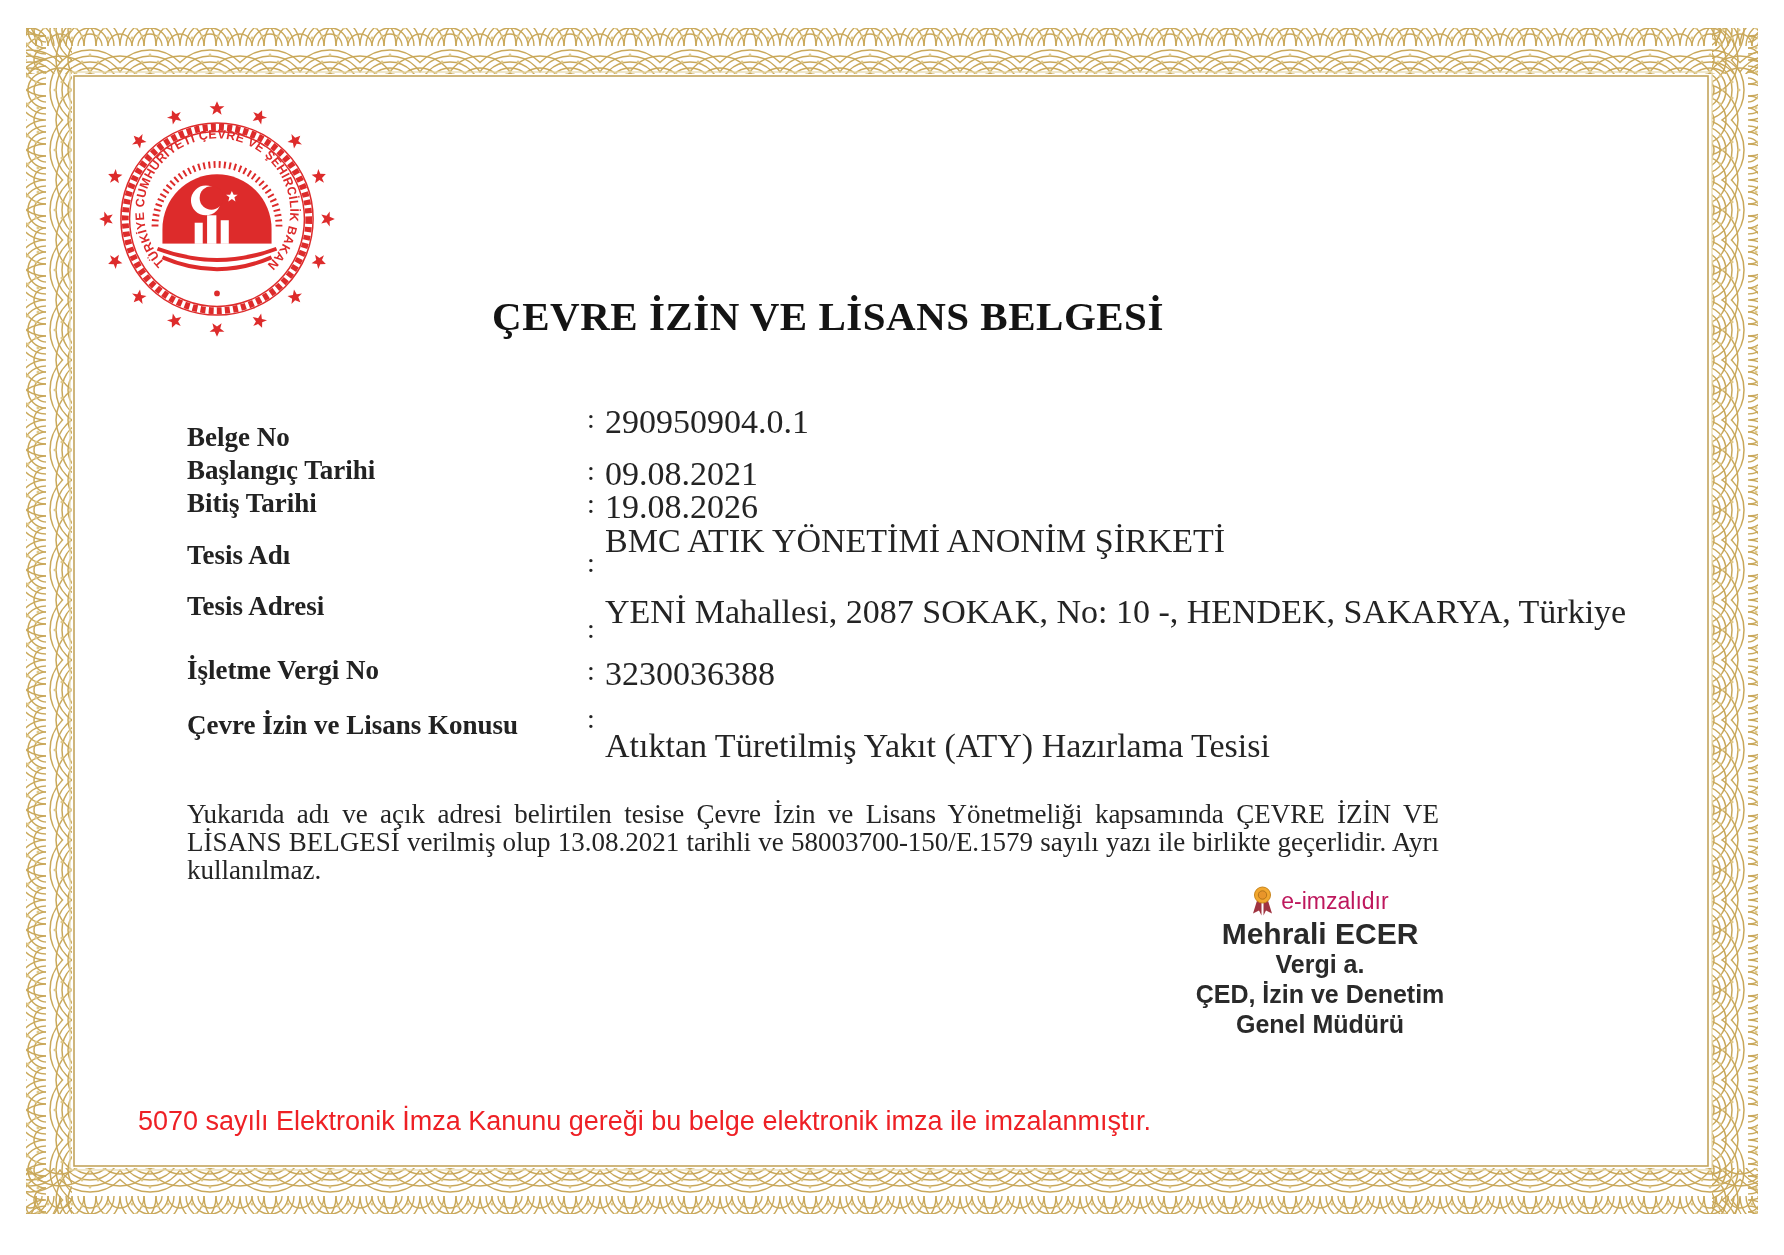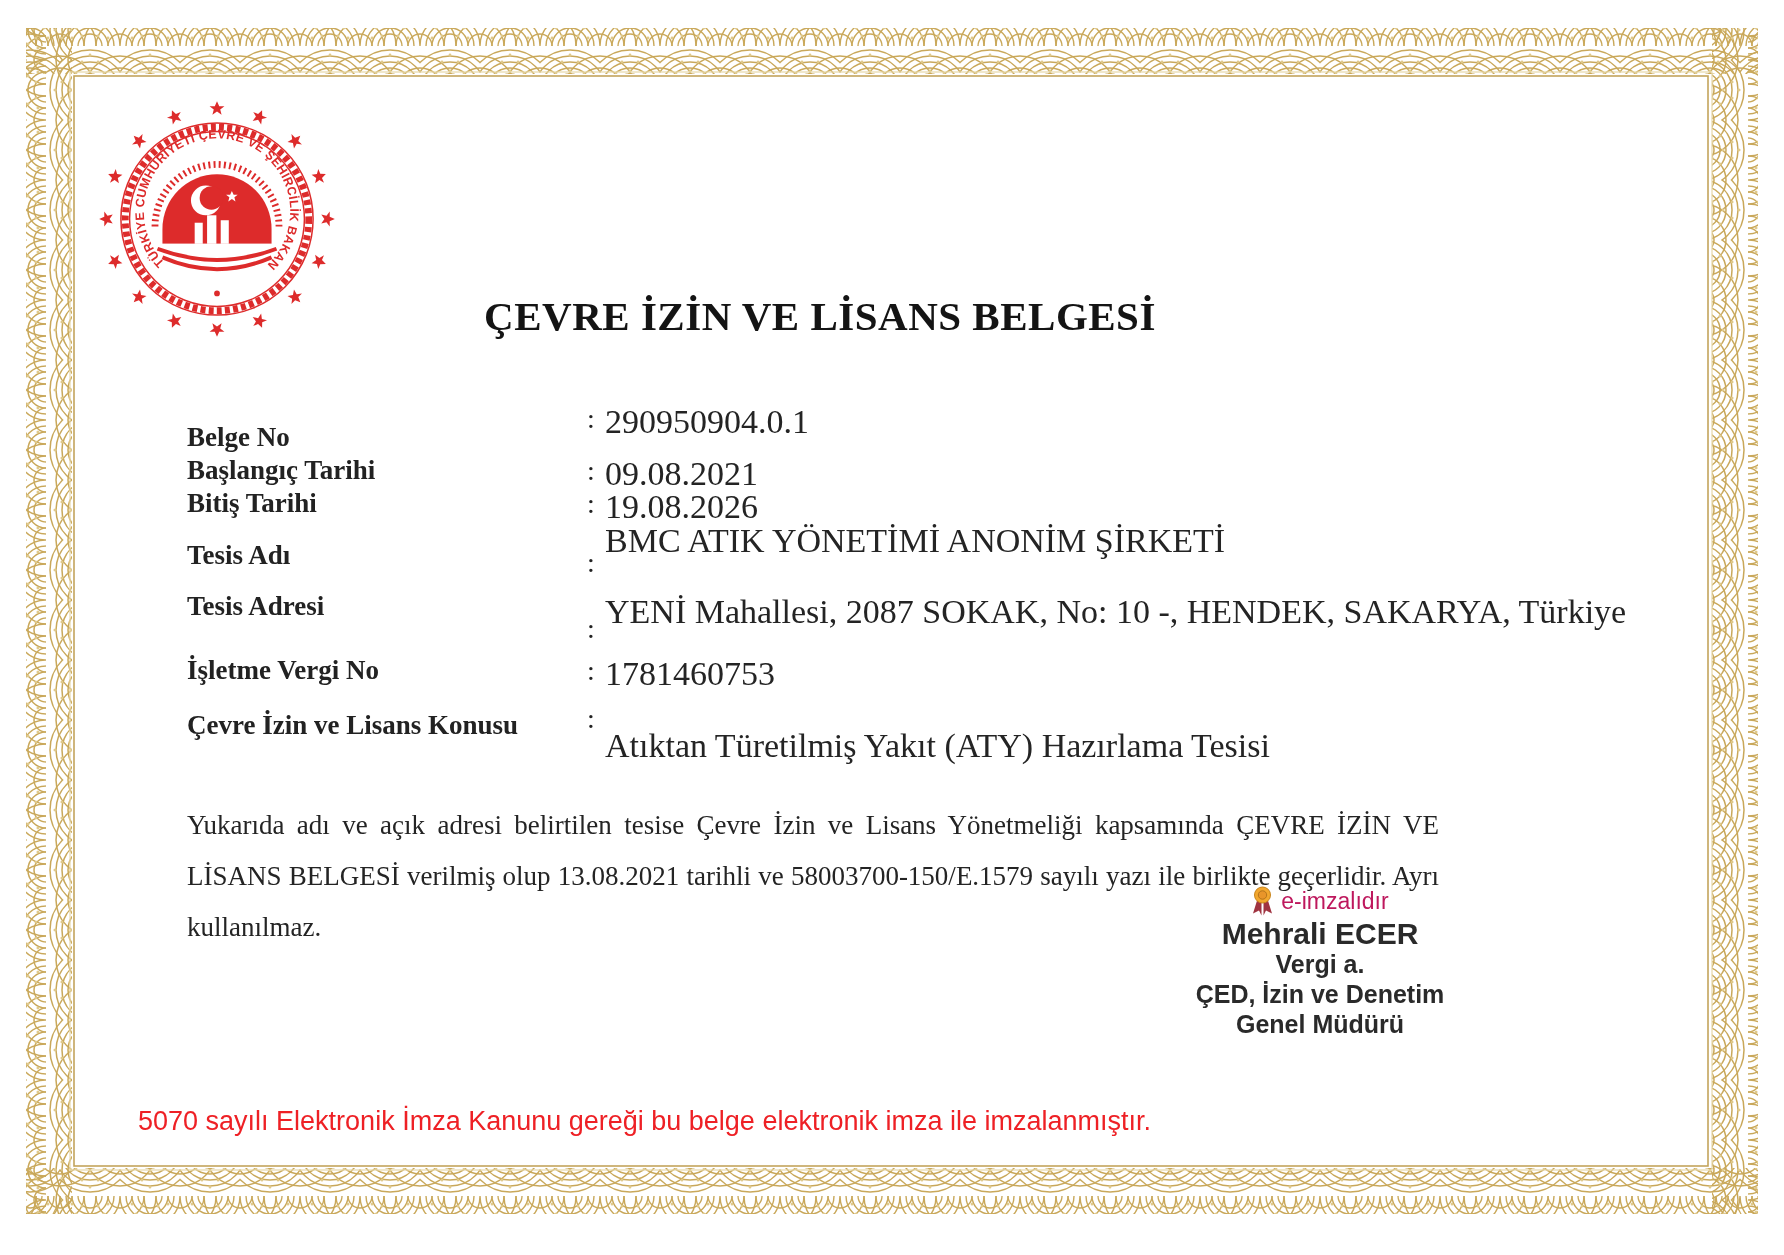--- a/index.html
+++ b/index.html
@@ -21,42 +21,42 @@
     font-weight:700;color:#1b1b1b;
   }
   .hdr-state{font-size:32px;line-height:36px;}
   .hdr-ministry{font-size:33px;line-height:38px;margin-top:6px;}
   .hdr-directorate{font-size:31px;line-height:36px;margin-top:7px;}
 
   .cert-title{
     position:absolute;left:0;top:292px;width:1640px;
     text-align:center;
     font-family:"Liberation Serif", serif;
-    font-weight:700;font-size:41px;letter-spacing:0.5px;color:#141414;
+    font-weight:700;font-size:41px;letter-spacing:0.5px;color:#141414;padding-left:8px;
   }
 
   .fields{position:absolute;left:187px;top:400px;width:1270px;height:380px;}
   .f-label{
     position:absolute;left:0;width:400px;
     font-weight:700;font-size:27px;color:#222;white-space:nowrap;
   }
   .f-colon{position:absolute;left:400px;font-size:28px;color:#222;}
   .f-value{position:absolute;left:418px;width:860px;font-size:34px;color:#242424;white-space:nowrap;}
   
   .r0 .f-label{top:22px;}  .r0 .f-colon{top:3px;}   .r0 .f-value{top:3px;}
   .r1 .f-label{top:55px;}  .r1 .f-colon{top:55px;}  .r1 .f-value{top:55px;}
   .r2 .f-label{top:88px;}  .r2 .f-colon{top:88px;}  .r2 .f-value{top:88px;}
   .r3 .f-label{top:140px;} .r3 .f-colon{top:147px;} .r3 .f-value{top:122px;}
   .r4 .f-label{top:191px;} .r4 .f-colon{top:213px;} .r4 .f-value{top:193px;}
   .r5 .f-label{top:255px;} .r5 .f-colon{top:255px;} .r5 .f-value{top:255px;}
   .r6 .f-label{top:310px;} .r6 .f-colon{top:303px;} .r6 .f-value{top:327px;}
 
   .body-par{
     position:absolute;left:187px;top:800px;width:1252px;
-    font-size:27px;line-height:51px;color:#242424;
+    font-size:27px;line-height:28px;color:#242424;
     text-align:justify;text-align-last:justify;
   }
 
   .sig-block{
     position:absolute;left:1115px;top:885px;width:410px;
     text-align:center;font-family:"Liberation Sans", sans-serif;color:#2a2a2a;
   }
   .esign-row{display:flex;align-items:center;justify-content:center;gap:7px;height:32px;}
   .esign-label{font-size:23px;color:#be185d;font-weight:400;}
   .sig-name{font-size:30px;font-weight:700;line-height:30px;margin-top:2px;}
@@ -232,21 +232,21 @@
       <span class="f-value">BMC ATIK YÖNETİMİ ANONİM ŞİRKETİ</span>
     </div>
     <div class="f-row r4">
       <span class="f-label">Tesis Adresi</span>
       <span class="f-colon">:</span>
       <span class="f-value">YENİ Mahallesi, 2087 SOKAK, No: 10 -, HENDEK, SAKARYA, Türkiye</span>
     </div>
     <div class="f-row r5">
       <span class="f-label">İşletme Vergi  No</span>
       <span class="f-colon">:</span>
-      <span class="f-value">1781460753</span>
+      <span class="f-value">3230036388</span>
     </div>
     <div class="f-row r6">
       <span class="f-label">Çevre İzin ve Lisans Konusu</span>
       <span class="f-colon">:</span>
       <span class="f-value">Atıktan Türetilmiş Yakıt (ATY) Hazırlama Tesisi</span>
     </div>
   </div>
 
   <div class="body-par">Yukarıda adı ve açık adresi belirtilen tesise Çevre İzin ve Lisans Yönetmeliği kapsamında ÇEVRE İZİN VE LİSANS BELGESİ verilmiş olup 13.08.2021 tarihli ve 58003700-150/E.1579 sayılı yazı ile birlikte geçerlidir. Ayrı kullanılmaz.</div>
 

